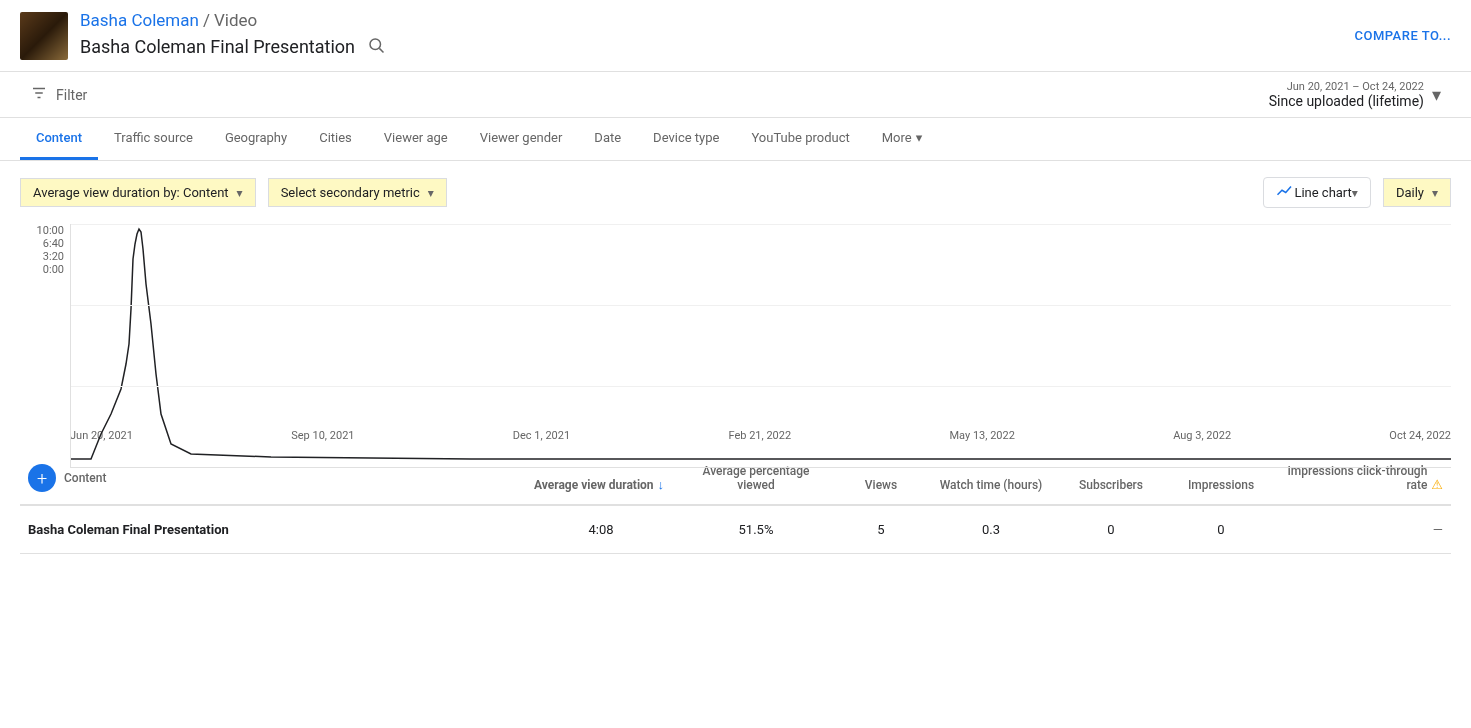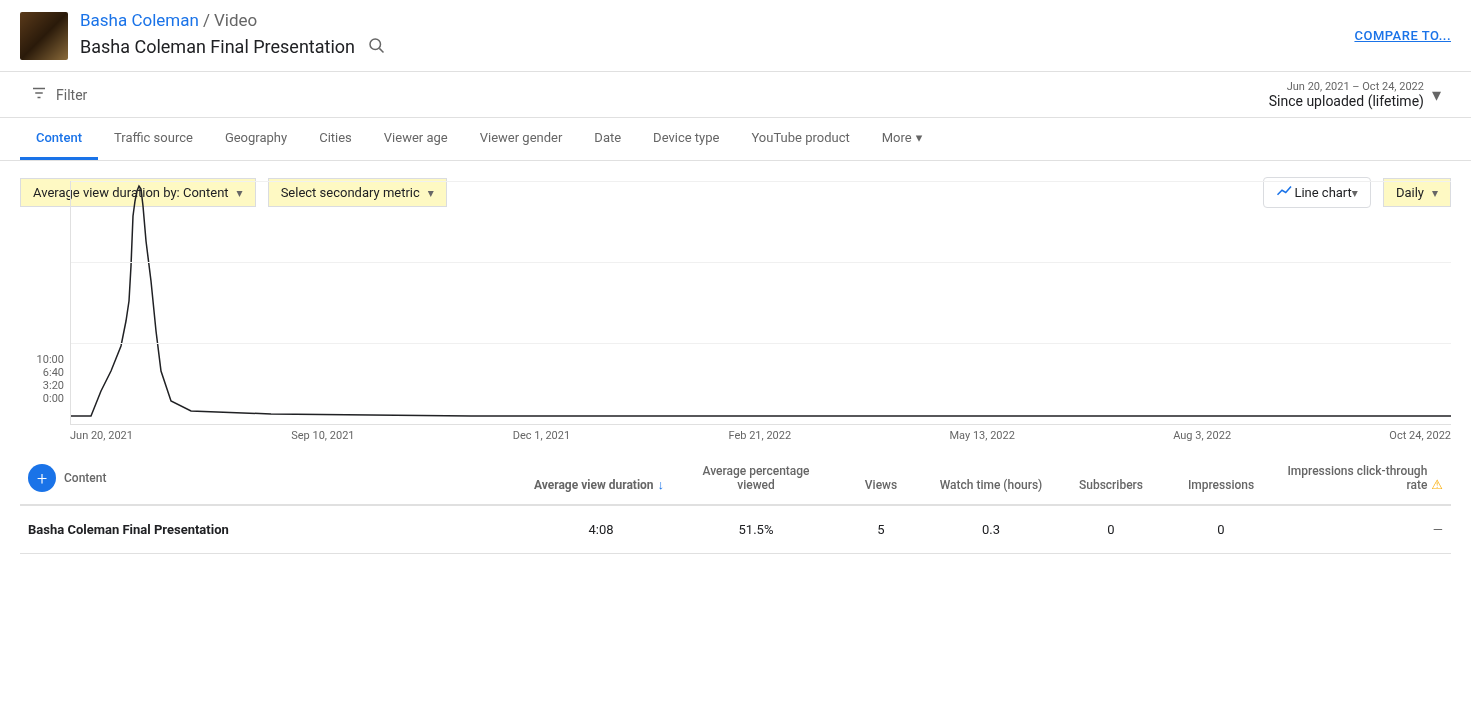--- a/index.html
+++ b/index.html
@@ -10,21 +10,21 @@
     .header-left { display: flex; align-items: center; gap: 12px; }
     .channel-thumb { width: 48px; height: 48px; background: #3a2a1a; border-radius: 2px; overflow: hidden; display: flex; align-items: center; justify-content: center; }
     .channel-thumb-img { width: 100%; height: 100%; background: linear-gradient(135deg, #5a3a1a 0%, #2a1a0a 50%, #8a6a3a 100%); }
     .title-area { display: flex; flex-direction: column; gap: 2px; }
     .breadcrumb { display: flex; align-items: center; gap: 4px; font-size: 17px; color: #1a73e8; }
     .breadcrumb-sep { color: #666; }
     .breadcrumb-current { color: #666; }
     .video-title-row { display: flex; align-items: center; gap: 8px; }
     .video-title { font-size: 18px; font-weight: 400; color: #202124; }
     .search-icon-btn { color: #666; cursor: pointer; padding: 4px; }
-    .compare-btn { color: #1a73e8; font-size: 13px; font-weight: 500; cursor: pointer; letter-spacing: 0.5px; text-decoration: underline; }
+    .compare-btn { color: #1a73e8; font-size: 13px; font-weight: 500; cursor: pointer; letter-spacing: 0.5px; }
 
     
     .filter-bar { display: flex; align-items: center; justify-content: space-between; padding: 8px 30px; border-bottom: 1px solid #e0e0e0; }
     .filter-left { display: flex; align-items: center; gap: 8px; color: #666; cursor: pointer; }
     .filter-icon { font-size: 16px; }
     .filter-label { font-size: 14px; color: #666; }
     .date-range { display: flex; align-items: center; gap: 8px; cursor: pointer; }
     .date-range-text { text-align: right; }
     .date-range-line1 { font-size: 11px; color: #666; }
     .date-range-line2 { font-size: 14px; color: #202124; }
@@ -156,21 +156,21 @@
       <span class="dropdown-arrow">▾</span>
     </div>
     <div class="dropdown-btn">
       <span>Daily</span>
       <span class="dropdown-arrow">▾</span>
     </div>
   </div>
 </div>
 
 <div class="chart-area">
-  <div style="display:flex; align-items:flex-end; height:201px;">
+  <div style="display:flex; align-items:flex-start; height:201px;">
 
     <div style="width:50px; display:flex; flex-direction:column; justify-content:space-between; padding-bottom:20px; padding-top:0;">
       <span style="font-size:11px;color:#666;text-align:right;padding-right:6px;">10:00</span>
       <span style="font-size:11px;color:#666;text-align:right;padding-right:6px;">6:40</span>
       <span style="font-size:11px;color:#666;text-align:right;padding-right:6px;">3:20</span>
       <span style="font-size:11px;color:#666;text-align:right;padding-right:6px;">0:00</span>
     </div>
 
     <div style="flex:1; position:relative; border-left:1px solid #e0e0e0; border-bottom: 1px solid #e0e0e0;">
       

